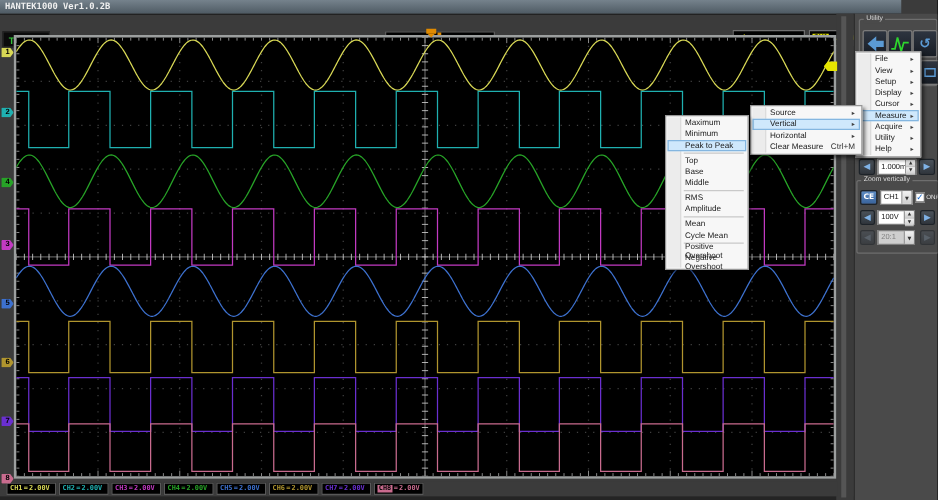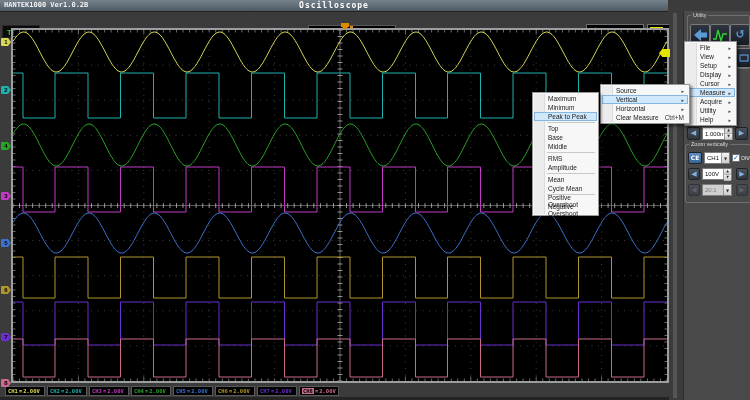--- a/index.html
+++ b/index.html
@@ -2,21 +2,21 @@
 <html><head>
 <meta charset="utf-8">
 <style>
   html,body{margin:0;padding:0;}
   body{width:750px;height:400px;position:relative;overflow:hidden;
        background:#3b3b3b;font-family:"Liberation Sans",sans-serif;
        -webkit-font-smoothing:none;}
   #app{position:absolute;inset:0;}
 
   
-  .titlebar{position:absolute;left:0;top:0;width:668px;height:11px;
+  .titlebar{position:absolute;left:0;top:0;width:721px;height:11px;
     background:linear-gradient(#75828c,#4e5a63);border-bottom:1px solid #222;}
   .titlebar .brand{position:absolute;left:4px;top:1px;font:bold 7px "DejaVu Sans Mono",monospace;
     color:#f0f0f0;letter-spacing:0;white-space:nowrap;}
   .titlebar .title{position:absolute;left:0;right:0;top:1px;text-align:center;
     font:bold 8px "DejaVu Sans Mono",monospace;color:#fff;letter-spacing:1px;}
 
   
   .toolbar{position:absolute;left:0;top:12px;width:750px;height:16px;background:#3b3b3b;}
   .trig-tab{position:absolute;left:2px;top:13px;width:38px;height:13px;background:#0b0b0b;
     border:1px solid #262626;color:#35c13a;font:bold 7.5px "Liberation Sans",sans-serif;
@@ -104,21 +104,20 @@
     background:#ececec;border-right:1px solid #dcdcdc;}
   .menu-item,.menu-sep{position:relative;z-index:1;}
 </style>
 </head>
 <body>
 
 <div id="app">
 
   <div class="titlebar">
     <span class="brand">HANTEK1000 Ver1.0.2B</span>
-    <span class="title">Oscilloscope</span>
   </div>
 
   <div class="toolbar">
     <div class="trig-tab">Trig'D</div>
     <div class="preview">
       <svg id="preview-svg" width="84" height="10">
           <path d="M0,7 L0,7 L3,3 L6,7 L9,3 L12,7 L15,3 L18,7 L21,3 L24,7 L27,3 L30,7 L33,3 L36,7 L39,3 L42,7 L45,3 L48,7 L51,3 L54,7 L57,3 L60,7 L63,3 L66,7 L69,3 L72,7 L75,3 L78,7 L81,3 L84,7 " stroke="#2a8a2a" stroke-width="0.8" fill="none"></path>
         </svg>
       <div class="preview-marker"></div>
     </div>

